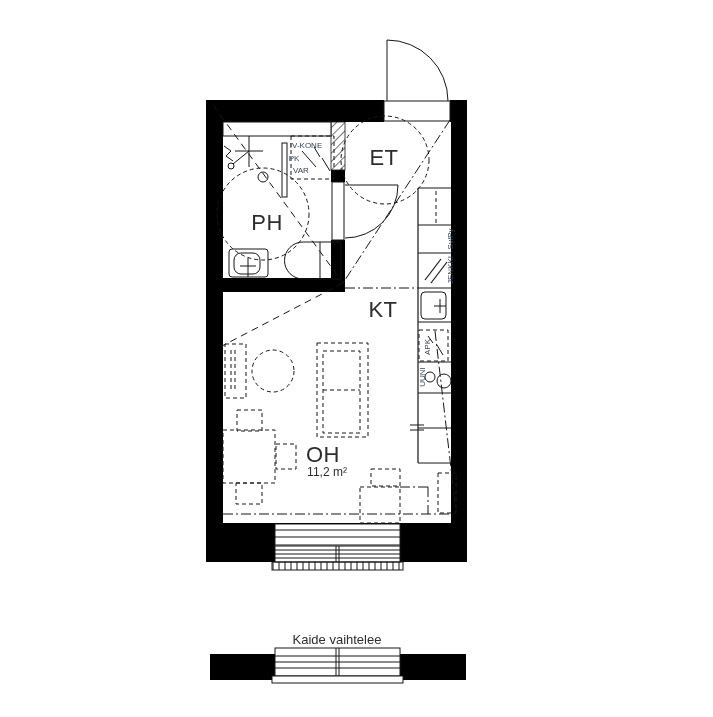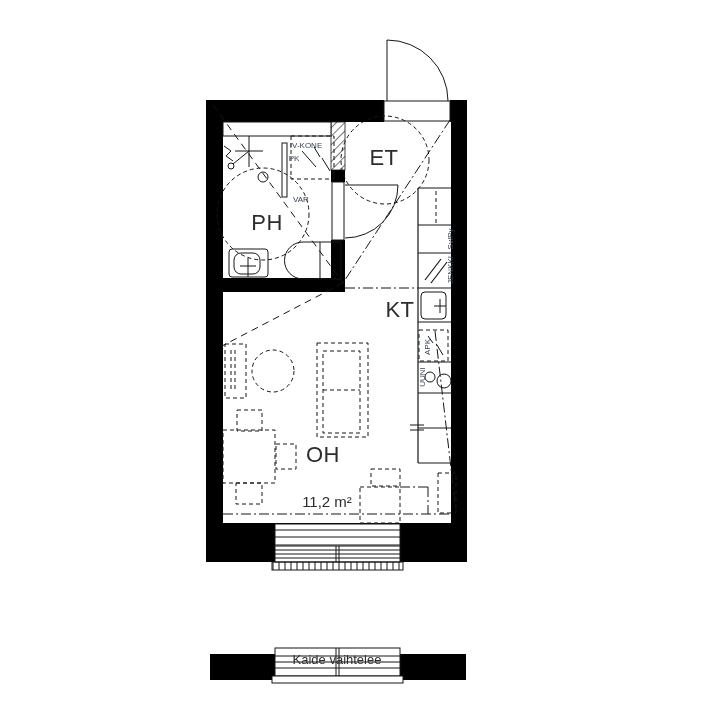--- a/index.html
+++ b/index.html
@@ -12,25 +12,25 @@
   .w{fill:var(--wall);stroke:none;}
   .wh{fill:#ffffff;stroke:var(--line);stroke-width:1;}
   .ln{fill:none;stroke:var(--line);stroke-width:1.2;}
   .ln1{fill:none;stroke:var(--line);stroke-width:1;}
   .dash{stroke-dasharray:4 3;}
   .dashL{stroke-dasharray:7 5;}
   .dd{stroke-dasharray:10 3 2 3;}
   .lbl{position:absolute;color:var(--text-dark);transform:translate(-50%,-50%);
        white-space:nowrap;line-height:1;}
   .room{font-size:22px;letter-spacing:.5px;}
-  .area{font-size:15px;margin-top:29px;}
+  .area{font-size:12px;}
   .small{font-size:8px;color:var(--text-small);}
   .rot{transform:translate(-50%,-50%) rotate(-90deg);}
-  .left{transform:translate(0,-50%);margin-top:29px;}
-  .note{font-size:13px;margin-top:20px;}
+  .left{transform:translate(0,-50%);}
+  .note{font-size:13px;}
 </style>
 </head>
 <body>
 
 <div class="canvas">
 
 <svg width="713" height="717" viewBox="0 0 713 717">
   <defs>
     <pattern id="diagHatch" width="6" height="6" patternUnits="userSpaceOnUse" patternTransform="rotate(45)">
       <line x1="0" y1="0" x2="0" y2="6" stroke="#161616" stroke-width="1.2"></line>
@@ -195,21 +195,21 @@
       <line class="ln1" x1="275" y1="668" x2="400" y2="668"></line>
       <line class="ln1" x1="336" y1="648" x2="336" y2="676"></line>
       <line class="ln1" x1="339" y1="648" x2="339" y2="676"></line>
     </g>
     <rect class="wh" x="272" y="676" width="131" height="7"></rect>
   </g>
 </svg>
 
 <span class="lbl room" style="left:267px;top:223px">PH</span>
 <span class="lbl room" style="left:384px;top:158px">ET</span>
-<span class="lbl room" style="left:400px;top:310px">KT</span>
+<span class="lbl room" style="left:383px;top:310px">KT</span>
 <span class="lbl room" style="left:323px;top:455px">OH</span>
 <span class="lbl area" style="left:327px;top:472px">11,2 m²</span>
 
 <span class="lbl small" style="left:306px;top:146px">IV-KONE</span>
 <span class="lbl small" style="left:294px;top:159px">PK</span>
 <span class="lbl small left" style="left:293px;top:171px">VAR</span>
 
 <span class="lbl small rot" style="left:451px;top:239px">Sv/Py</span>
 <span class="lbl small rot" style="left:451px;top:270px">JENKKI</span>
 <span class="lbl small rot" style="left:428px;top:347px">APK</span>

